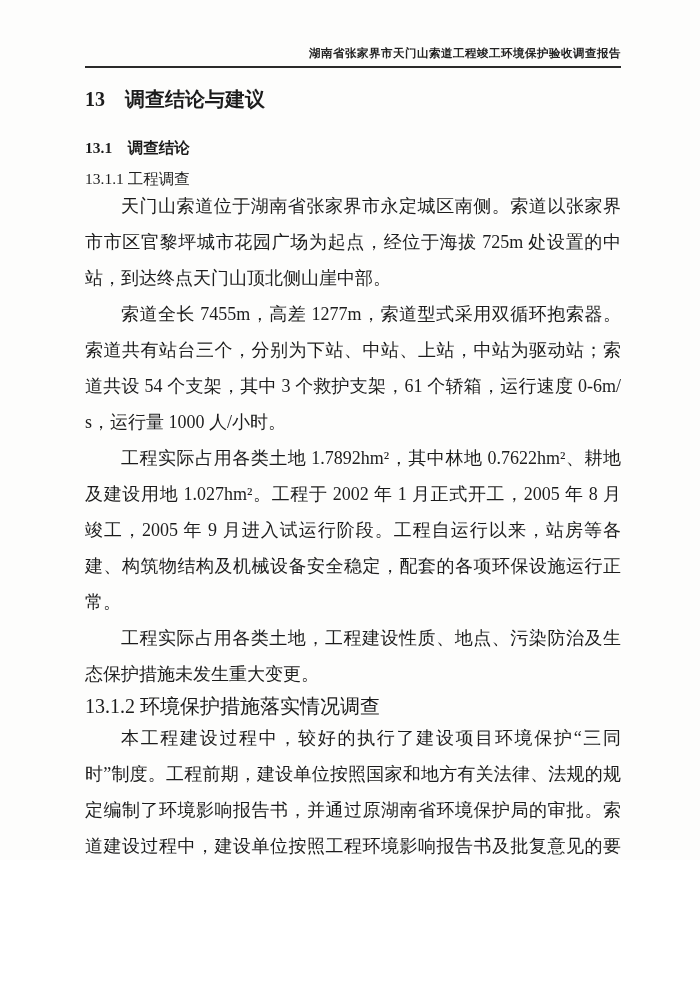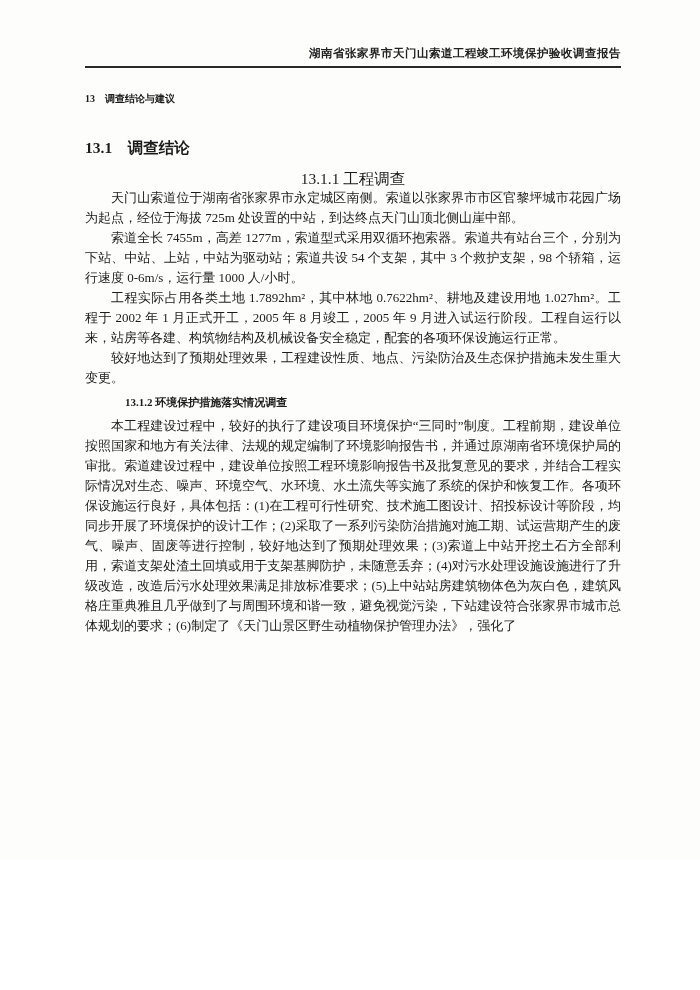--- a/index.html
+++ b/index.html
@@ -22,50 +22,48 @@
     padding-bottom:5px;
     text-align:right;
     font-size:11.5px;
     font-weight:bold;
     letter-spacing:0.5px;
     color:#222;
     border-bottom:2px solid #2a2a2a;
   }
   .h1 {
     margin-top:22px;
-    font-size:10px;
+    font-size:20px;
     font-weight:bold;
     line-height:18px;
     white-space:pre-wrap;
   }
   .h2 {
     margin-top:31px;
     font-size:15.5px;
     font-weight:bold;
     line-height:18px;
     white-space:pre-wrap;
   }
   .h3 {
     margin-top:13px;
     font-size:15.5px;
     font-weight:normal;
     line-height:18px;
     white-space:pre-wrap;
-    text-align:center;
   }
   .h3-mid {
-    font-size:11px;
-    font-weight:bold;
+    font-size:20px;
+    font-weight:normal;
     line-height:28px;
     white-space:pre-wrap;
-    margin-left:40px;
   }
   p.body {
-    font-size:13px;
-    line-height:20px;
+    font-size:18px;
+    line-height:36px;
     text-align:justify;
     text-indent:2em;
     word-break:break-all;
   }
   p.body.first { margin-top:0; }
   .page-number {
     position:absolute;
     left:0; right:0;
     top:914px;
     text-align:right;
@@ -83,26 +81,26 @@
     <div class="running-header">湖南省张家界市天门山索道工程竣工环境保护验收调查报告</div>
 
     <div class="h1">13　调查结论与建议</div>
 
     <div class="h2">13.1　调查结论</div>
 
     <div class="h3">13.1.1 工程调查</div>
 
     <p class="body first">天门山索道位于湖南省张家界市永定城区南侧。索道以张家界市市区官黎坪城市花园广场为起点，经位于海拔 725m 处设置的中站，到达终点天门山顶北侧山崖中部。</p>
 
-    <p class="body">索道全长 7455m，高差 1277m，索道型式采用双循环抱索器。索道共有站台三个，分别为下站、中站、上站，中站为驱动站；索道共设 54 个支架，其中 3 个救护支架，98 个轿箱，运行速度 0-6m/s，运行量 1000 人/小时。</p>
+    <p class="body">索道全长 7455m，高差 1277m，索道型式采用双循环抱索器。索道共有站台三个，分别为下站、中站、上站，中站为驱动站；索道共设 54 个支架，其中 3 个救护支架，61 个轿箱，运行速度 0-6m/s，运行量 1000 人/小时。</p>
 
     <p class="body">工程实际占用各类土地 1.7892hm²，其中林地 0.7622hm²、耕地及建设用地 1.027hm²。工程于 2002 年 1 月正式开工，2005 年 8 月竣工，2005 年 9 月进入试运行阶段。工程自运行以来，站房等各建、构筑物结构及机械设备安全稳定，配套的各项环保设施运行正常。</p>
 
 
-    <p class="body">较好地达到了预期处理效果，工程建设性质、地点、污染防治及生态保护措施未发生重大变更。</p>
+    <p class="body">工程实际占用各类土地，工程建设性质、地点、污染防治及生态保护措施未发生重大变更。</p>
 
     <div class="h3-mid">13.1.2 环境保护措施落实情况调查</div>
 
     <p class="body">本工程建设过程中，较好的执行了建设项目环境保护“三同时”制度。工程前期，建设单位按照国家和地方有关法律、法规的规定编制了环境影响报告书，并通过原湖南省环境保护局的审批。索道建设过程中，建设单位按照工程环境影响报告书及批复意见的要求，并结合工程实际情况对生态、噪声、环境空气、水环境、水土流失等实施了系统的保护和恢复工作。各项环保设施运行良好，具体包括：(1)在工程可行性研究、技术施工图设计、招投标设计等阶段，均同步开展了环境保护的设计工作；(2)采取了一系列污染防治措施对施工期、试运营期产生的废气、噪声、固废等进行控制，较好地达到了预期处理效果；(3)索道上中站开挖土石方全部利用，索道支架处渣土回填或用于支架基脚防护，未随意丢弃；(4)对污水处理设施设施进行了升级改造，改造后污水处理效果满足排放标准要求；(5)上中站站房建筑物体色为灰白色，建筑风格庄重典雅且几乎做到了与周围环境和谐一致，避免视觉污染，下站建设符合张家界市城市总体规划的要求；(6)制定了《天门山景区野生动植物保护管理办法》，强化了</p>
 
   </div>
 
   <div class="page-number">98</div>
 </div>
 

